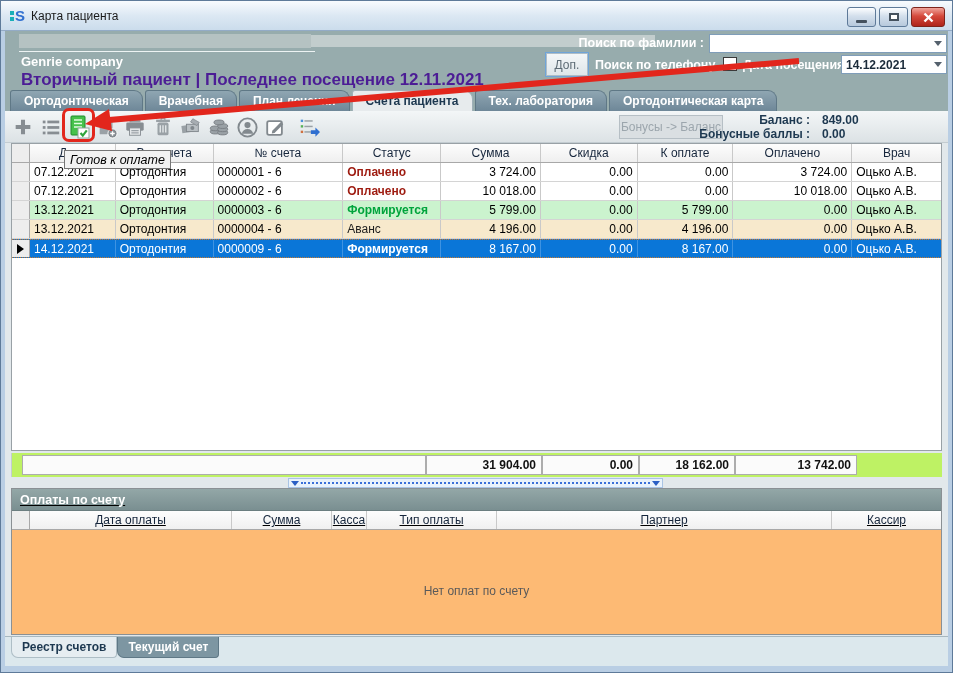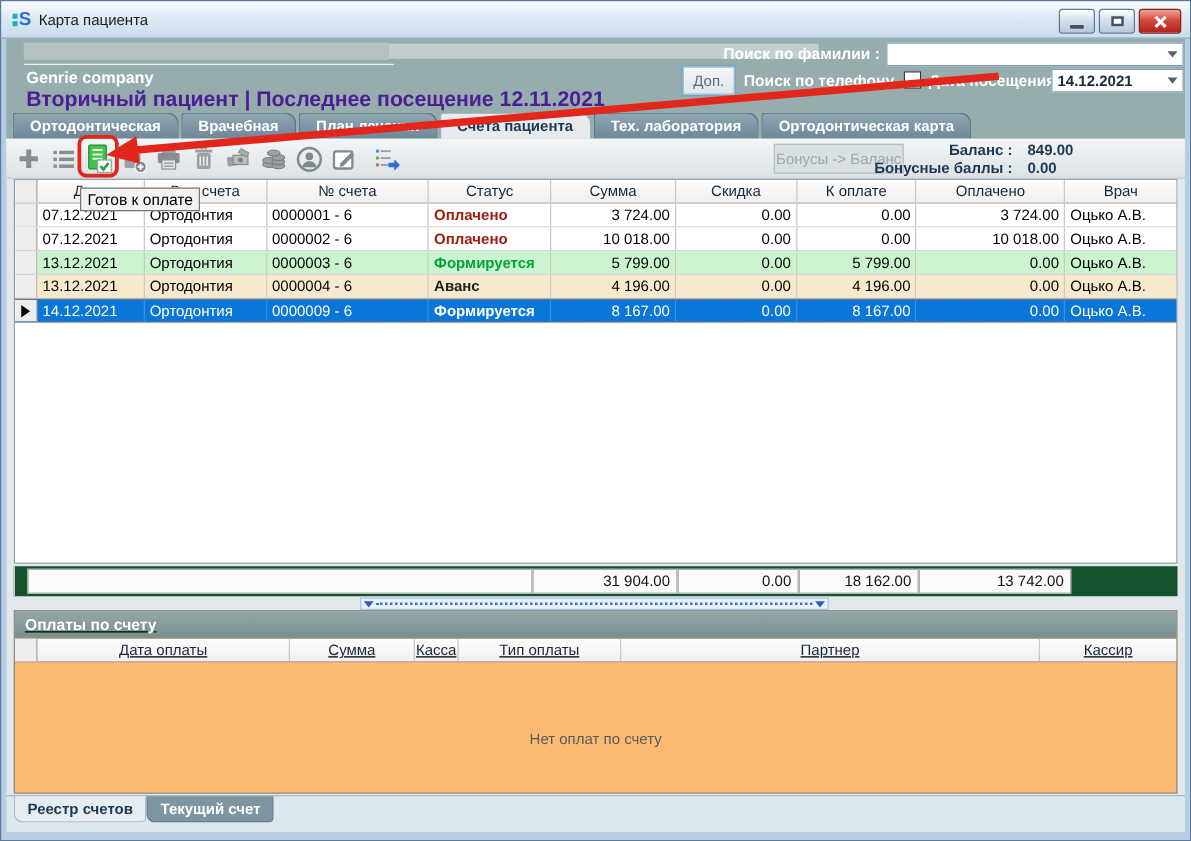--- a/index.html
+++ b/index.html
@@ -87,28 +87,28 @@
   .c5{width:100px;justify-content:flex-end;} .c6{width:97px;justify-content:flex-end;}
   .c7{width:96px;justify-content:flex-end;} .c8{width:119px;justify-content:flex-end;}
   .c9{width:89px;border-right:none;}
   .r-green { background:#CBF3CE; } .r-green .cell{background:#CBF3CE;}
   .r-cream { background:#F7E9CC; } .r-cream .cell{background:#F7E9CC;}
   .r-sel { background:#0A76D8; color:#fff; border-top:1px dotted #C87A30; border-bottom:1px dotted #C87A30; }
   .r-sel .cell { background:#0A76D8; border-right-color:#3E93E2; }
   .r-sel .cell.c0 { background:#EDEDED; border-right-color:#A8A8A8; }
   .st-paid { color:#9E1B10; font-weight:bold; }
   .st-form { color:#00A43C; font-weight:bold; }
-  .st-adv  { color:#1E1E1E; font-weight:bold; }
+  .st-adv  { color:#1E1E1E; font-weight:normal; }
   .r-sel .st-form { color:#fff; }
   .sel-arrow { width:0; height:0; border-left:7px solid #000;
                border-top:5px solid transparent; border-bottom:5px solid transparent; }
 
   
-  .totals { position:absolute; left:6px; top:342px; width:931px; height:24px; background:#14532d;
-            border-left:1px solid #C3CCD1; }
+  .totals { position:absolute; left:6px; top:342px; width:931px; height:24px; background:#bef264;
+            border-left:1px solid #C3CCD1;font-weight:bold; }
   .tbox { position:absolute; top:2px; height:20px; background:#FBFBFB; border:1px solid #ADADAD;
           display:flex; align-items:center; justify-content:flex-end; padding-right:5px; color:#111; }
 
   
   .splitter { position:absolute; left:283px; top:367px; width:375px; height:10px;
               background:#E9F2FB; border:1px solid #A9C4E4; display:flex; align-items:center; }
   .sp-arrow { width:0; height:0; border-left:4px solid transparent; border-right:4px solid transparent;
               border-top:5px solid #2B5FC4; margin:0 2px; }
   .sp-dots { flex:1; border-top:2px dotted #3A6FD8; height:0; }
 
@@ -133,21 +133,21 @@
   .btab { height:21px; line-height:20px; padding:0 10px; font-weight:bold; color:#1D3850;
           background:#E6EDF1; border:1px solid #AEBEC6; border-top:none; border-radius:0 0 4px 7px; }
   .btab.active { background:#7D96A2; color:#fff; border-color:#5F7886; }
 
   
   .red-ring { position:absolute; left:57px; top:77px; width:33px; height:34px;
               border:3px solid #E2261C; border-radius:7px; z-index:55; pointer-events:none; }
   .arrow-svg { position:absolute; left:0; top:0; width:945px; height:637px; z-index:56; pointer-events:none; }
   .tooltip { position:absolute; left:59px; top:119px; height:19px; z-index:60;
              background:#F2F2F2; border:1px solid #767676; color:#000; font-size:12.5px;
-             display:flex; align-items:center; padding:0 5px; white-space:nowrap; }
+             display:flex; align-items:center; padding:0 5px; white-space:nowrap;font-style:italic; }
 </style>
 </head>
 <body>
 
 <div class="window">
 
   <div class="titlebar">
     <span class="applogo">
       <span class="dots">
           <i></i>

